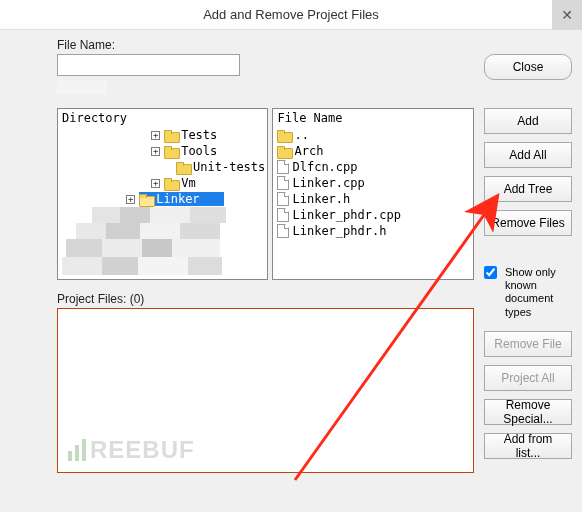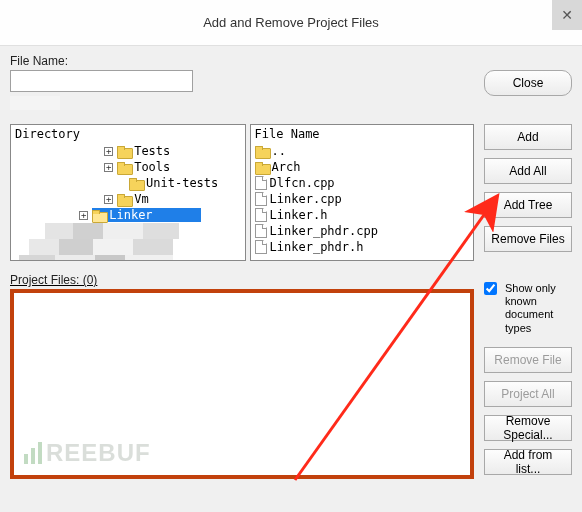--- a/index.html
+++ b/index.html
@@ -7,21 +7,21 @@
     margin: 0;
     font-family: "Microsoft YaHei", "SimSun", Tahoma, Arial, sans-serif;
     font-size: 12px;
     background: #f0f0f0;
     width: 582px;
     height: 512px;
     overflow: hidden;
     position: relative;
   }
   .titlebar {
-    height: 46px;
+    height: 30px;
     background: #fefefe;
     border-bottom: 1px solid #e0e0e0;
     display: flex;
     align-items: center;
     justify-content: center;
     position: relative;
   }
   .titlebar-text {
     font-size: 13px;
     color: #333;
@@ -35,20 +35,21 @@
     height: 30px;
     background: #d8d8d8;
     display: flex;
     align-items: center;
     justify-content: center;
     color: #555;
     font-size: 14px;
   }
   .content {
     padding: 8px 10px 10px 10px;
+    margin-left: 47px;
   }
   .label {
     font-size: 12px;
     color: #222;
     margin-bottom: 2px;
     font-family: Tahoma, Arial, sans-serif;
   }
   .filename-row {
     display: flex;
     gap: 10px;
@@ -81,21 +82,21 @@
     gap: 10px;
   }
   .panels {
     flex: 1;
     display: flex;
     flex-direction: column;
   }
   .two-panes {
     display: flex;
     gap: 4px;
-    height: 137px;
+    height: 172px;
   }
   .pane {
     border: 1px solid #888;
     background: #fff;
     flex: 1;
     display: flex;
     flex-direction: column;
     overflow: hidden;
   }
   .pane-header {
@@ -203,25 +204,24 @@
     font-size: 11px;
     margin-top: 8px;
     margin-bottom: 4px;
     font-family: Tahoma, Arial, sans-serif;
     line-height: 1.2;
   }
   .checkbox-row input { margin: 0; }
   .project-files-area {
     margin-top: 12px;
     flex: 1;
-    text-decoration: underline;
   }
   .proj-list {
-    height: 190px;
-    border: 4px solid #c2410c;
+    height: 165px;
+    border: 1px solid #c2410c;
     background: #fff;
     position: relative;
   }
   .watermark {
     position: absolute;
     left: 10px;
     bottom: 8px;
     font-size: 24px;
     font-weight: bold;
     color: rgba(150,160,150,0.35);
@@ -325,21 +325,21 @@
             </div>
             <div class="tree-row">
               <span class="guide">&nbsp;&nbsp;&nbsp;&nbsp;&nbsp;&nbsp;&nbsp;&nbsp;&nbsp;&nbsp;&nbsp;&nbsp;&nbsp;&nbsp;</span>
               <span class="expander">+</span>
               <span class="folder-icon"></span>
               <span>Vm</span>
             </div>
             <div class="tree-row">
               <span class="guide">&nbsp;&nbsp;&nbsp;&nbsp;&nbsp;&nbsp;&nbsp;&nbsp;&nbsp;&nbsp;</span>
               <span class="expander">+</span>
-              <span class="sel" style="display:inline-flex;align-items:center;background:#1f7fe8;color:#fff;padding-right:48px;">
+              <span class="sel" style="display:inline-flex;align-items:center;background:#1f7fe8;color:#fff;padding-right:24px;">
                 <span class="folder-icon open"></span>
                 <span>Linker</span>
               </span>
             </div>
             <div class="blur-region">
               <div class="px" style="left:34px;top:0;width:28px;height:16px;background:#e4e4e4;"></div>
               <div class="px" style="left:62px;top:0;width:30px;height:16px;background:#d0d0d0;"></div>
               <div class="px" style="left:92px;top:0;width:40px;height:16px;background:#efefef;"></div>
               <div class="px" style="left:132px;top:0;width:36px;height:16px;background:#dedede;"></div>
 

